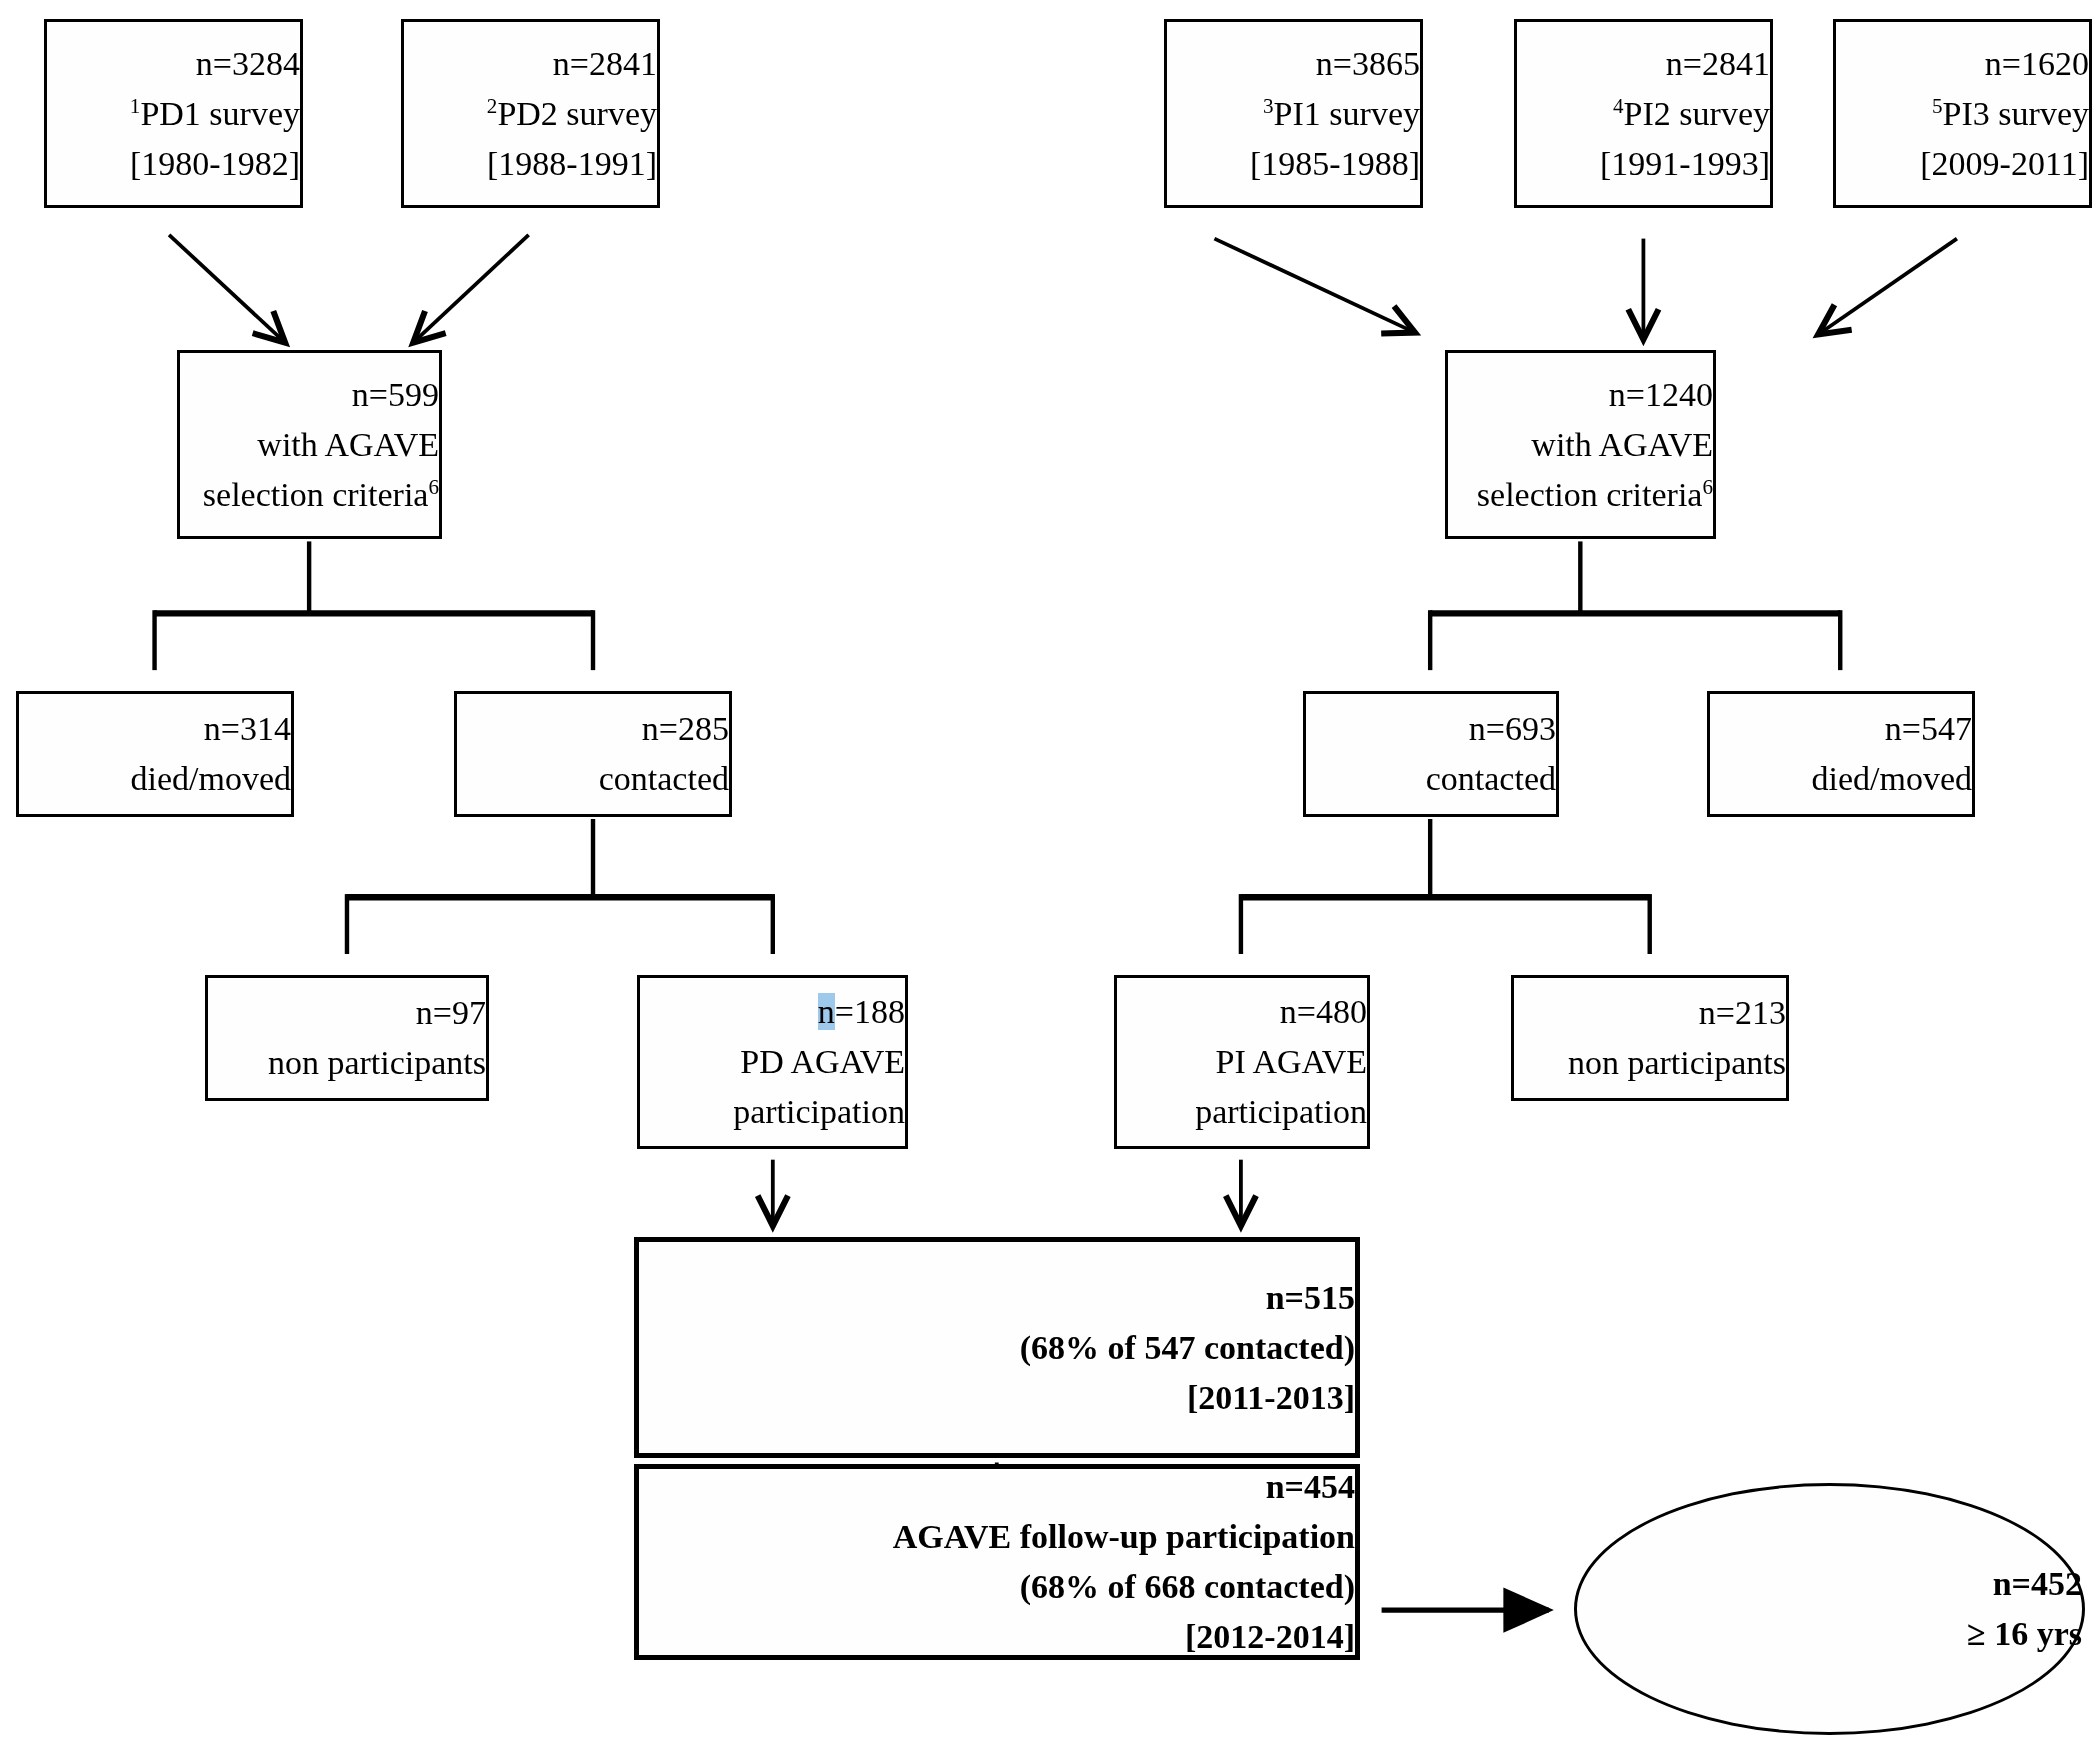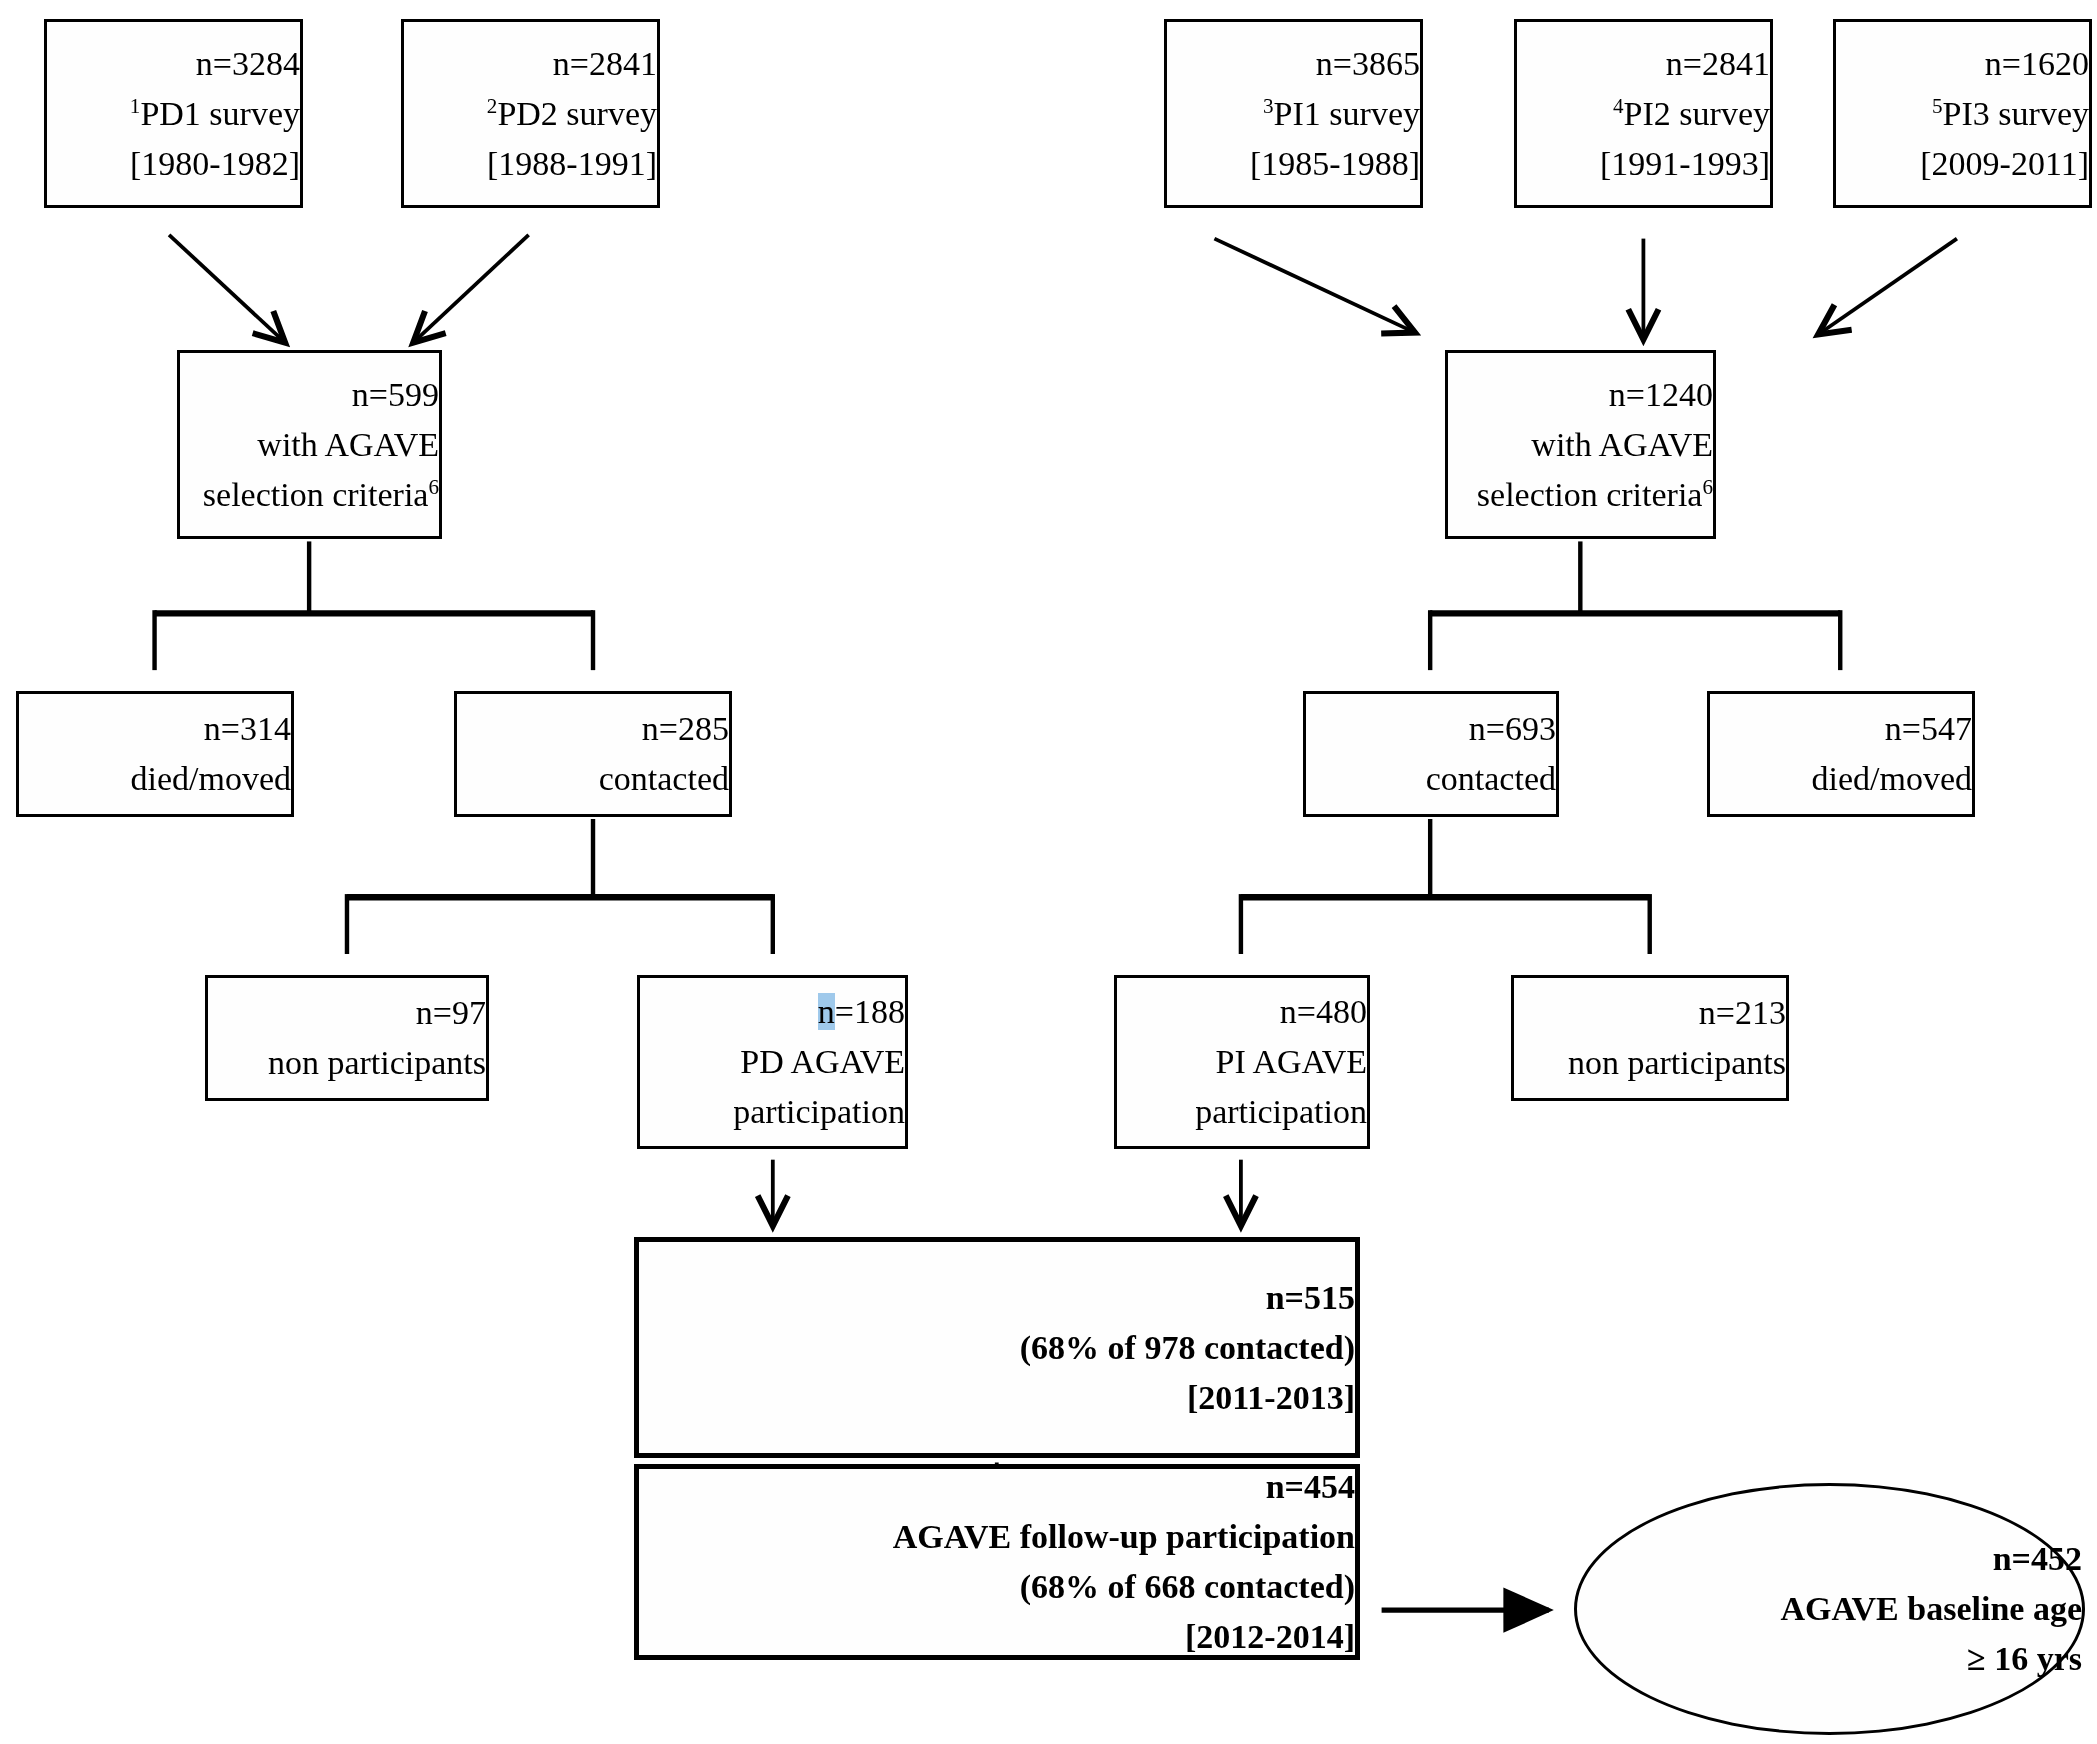--- a/index.html
+++ b/index.html
@@ -146,29 +146,28 @@
         <div class="line">n=480</div>
         <div class="line">PI AGAVE</div>
         <div class="line">participation</div>
       </div>
       <div class="box" style="left: 1511px; top: 975px; width: 278px; height: 126px;">
         <div class="line">n=213</div>
         <div class="line">non participants</div>
       </div>
       <div class="box bold" style="left: 634px; top: 1237px; width: 726px; height: 221px;">
         <div class="line">n=515</div>
-        <div class="line">(68% of 978 contacted)</div>
+        <div class="line">(68% of 547 contacted)</div>
         <div class="line">[2011-2013]</div>
       </div>
       <div class="box bold" style="left: 634px; top: 1464px; width: 726px; height: 196px;">
         <div class="line">n=454</div>
         <div class="line">AGAVE follow-up participation</div>
         <div class="line">(68% of 668 contacted)</div>
         <div class="line">[2012-2014]</div>
       </div>
       <div class="box bold ellipse" style="left: 1574px; top: 1483px; width: 511px; height: 252px;">
         <div class="line">n=452</div>
-        <div class="line">AGAVE baseline age</div>
         <div class="line">≥ 16 yrs</div>
       </div>
     </div>
 </div>
 
 
 </body></html>

